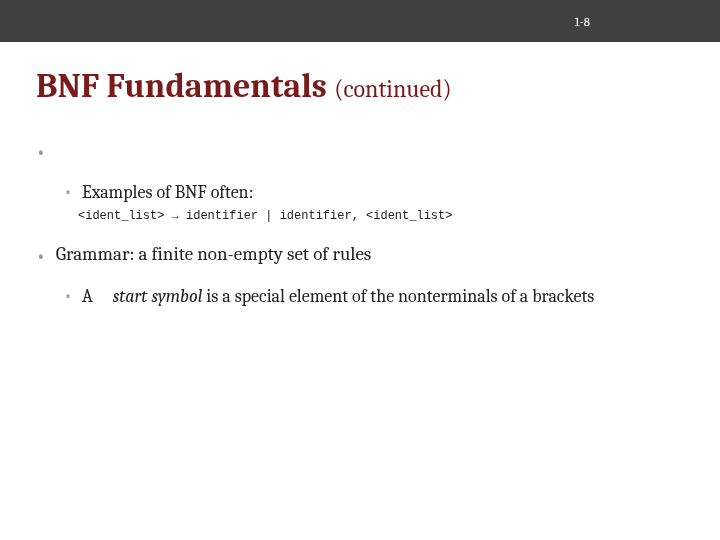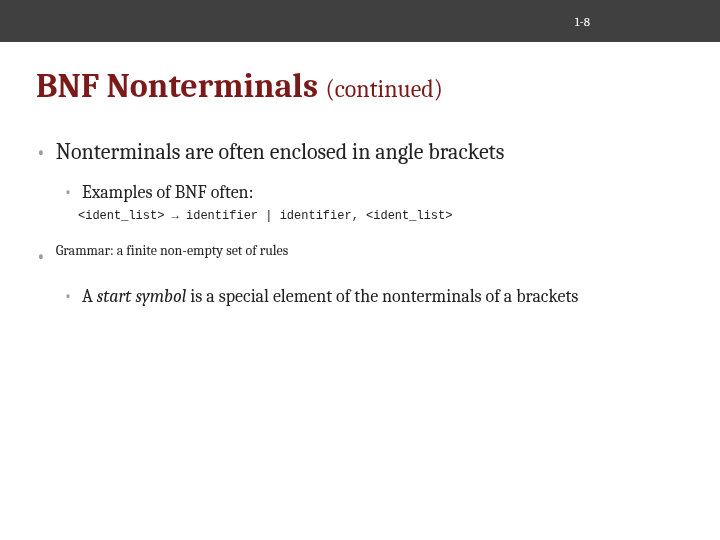--- a/index.html
+++ b/index.html
@@ -62,40 +62,39 @@
     margin-right: 10px;
   }
   .bullet-lvl2 .txt { line-height: 1.3; }
   .code-block {
     font-family: "Courier New", monospace;
     font-size: 12px;
     margin: 4px 0 0 42px;
     line-height: 1.35;
     white-space: pre;
   }
-  .grammar-txt { font-size: 14px; }
+  .grammar-txt { font-size: 19px; }
   .start-sym { font-size: 18px; }
-  .italic { font-style: italic; }
+  .italic { font-style: italic; margin-left: 16px; }
 </style>
 </head>
 <body>
 
 <div class="header-bar">
   <span class="page-number">1-8</span>
 </div>
 
 <div class="title">
-  <span>BNF Nonterminals </span><span class="sub">(continued)</span>
+  <span>BNF Fundamentals </span><span class="sub">(continued)</span>
 </div>
 
 <div class="content">
 
   <div class="bullet-lvl1">
     <span class="dot">•</span>
-    <span class="txt">Nonterminals are often enclosed in angle brackets</span>
   </div>
 
   <div class="bullet-lvl2">
     <span class="dot">•</span>
     <span class="txt">Examples of BNF often:</span>
   </div>
 
   <div class="code-block">&lt;ident_list&gt; → identifier | identifier, &lt;ident_list&gt;</div>
 
   <div class="bullet-lvl1" style="margin-top:18px;">

